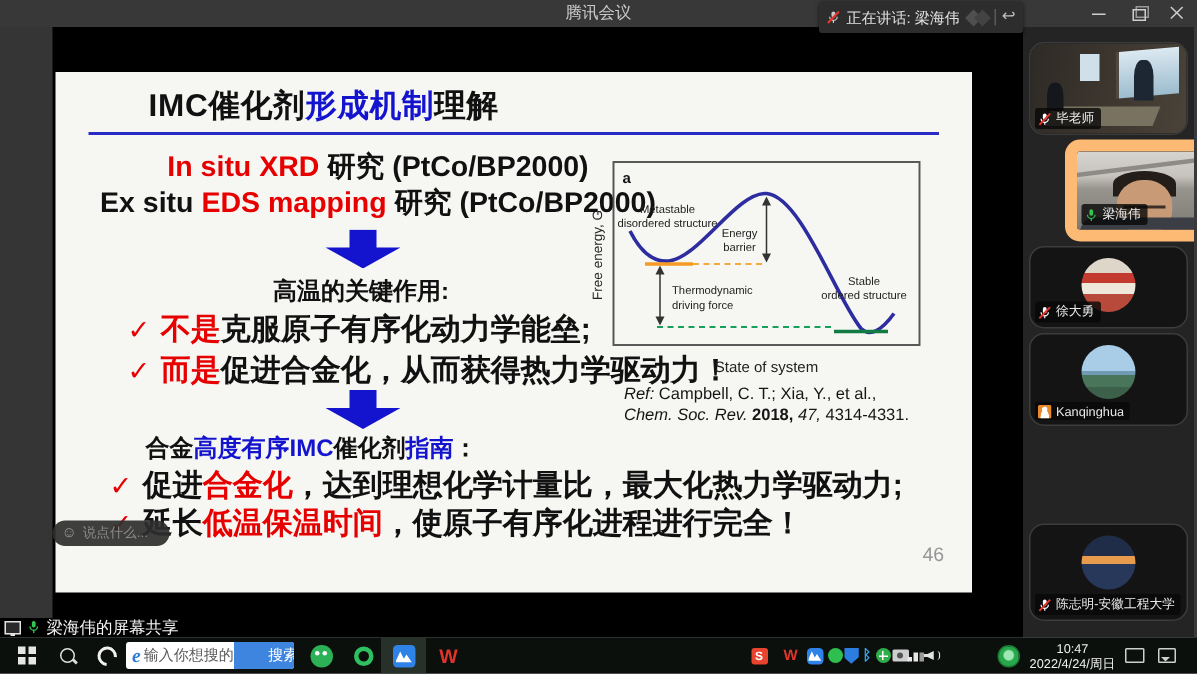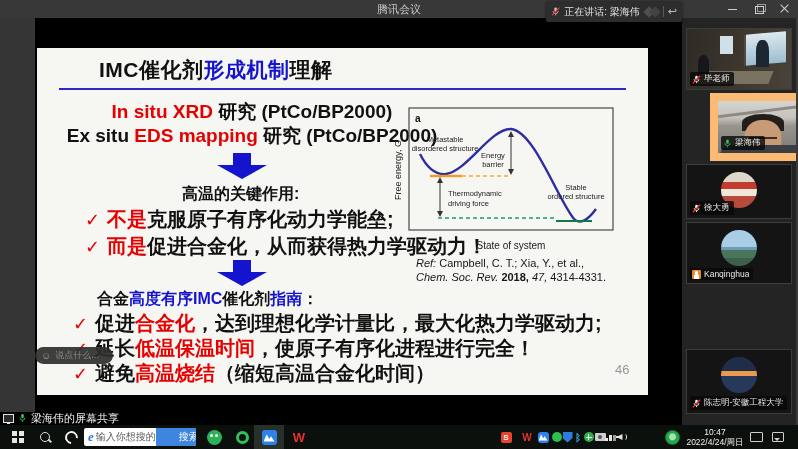--- a/index.html
+++ b/index.html
@@ -60,21 +60,21 @@
   .chart-wrap { position:absolute; left:356px; top:58px; }
   .c-sm { font-size:7.5px; fill:#222; font-family:"Liberation Sans",sans-serif; }
   .c-panel { font-size:10px; font-weight:bold; fill:#111; }
   .c-ylabel { font-size:9px; fill:#222; }
   .xlabel { position:absolute; left:372px; top:192px; width:204px; text-align:center; font-size:10px; color:#222; }
   .refs { position:absolute; left:379px; top:208px; font-size:11px; line-height:14px; color:#161616; }
   .refs .it { font-style:italic; } .refs .bd { font-weight:bold; }
   
   .sidebar { position:absolute; left:682px; top:18px; width:116px; height:407px; background:#242424; }
   .sb-scroll { position:absolute; right:0; top:0; width:2px; height:100%; background:#3a3a3a; }
-  .tile { position:absolute; left:4px; width:106px; background:#141414; border:1px solid #3c3c3c; border-radius:0; overflow:hidden; cursor:pointer; }
+  .tile { position:absolute; left:4px; width:106px; background:#141414; border:1px solid #3c3c3c; border-radius:10px; overflow:hidden; cursor:pointer; }
   .tile.active { border:8px solid #fdba74;margin-left:24px; }
   .t1 { top:10px; height:62px; } .t2 { top:75px; height:68px; } .t3 { top:146px; height:55px; }
   .t4 { top:204px; height:62px; } .t5 { top:269px; height:58px; } .t6 { top:331px; height:65px; }
   .nametag { position:absolute; left:3px; bottom:3px; background:rgba(8,8,8,.8); border-radius:2px;
     padding:1px 4px 1px 2px; display:flex; align-items:center; gap:3px; max-width:98px; }
   .nametag span { font-size:8.5px; color:#eaeaea; white-space:nowrap; overflow:hidden; }
   
   .scene-room { position:absolute; inset:0; background:linear-gradient(100deg,#2e2a25 0%,#3b352e 45%,#4a4339 100%); }
   .win-a { position:absolute; right:5px; top:4px; width:42px; height:31px; background:linear-gradient(180deg,#dce9f1,#9cbccd); transform:skewY(-5deg); border-left:2px solid #50493f; }
   .win-b { position:absolute; left:33px; top:7px; width:13px; height:18px; background:#cfe0ea; }
@@ -190,21 +190,20 @@
       <div class="sec1h">高温的关键作用:</div>
       <div class="bullet1 b1"><span class="chk">✓</span><span class="red">不是</span><span>克服原子有序化动力学能垒;</span></div>
       <div class="bullet1 b2"><span class="chk">✓</span><span class="red">而是</span><span>促进合金化，从而获得热力学驱动力！</span></div>
 
       <div class="dn-arrow arrow2"></div>
       <div class="sec2h">
         <span>合金</span><span class="blue">高度有序IMC</span><span>催化剂</span><span class="blue">指南</span><span>：</span>
       </div>
       <div class="bullet2 bb1"><span class="chk">✓</span><span>促进</span><span class="red">合金化</span><span>，达到理想化学计量比，最大化热力学驱动力;</span></div>
       <div class="bullet2 bb2"><span class="chk">✓</span><span>延长</span><span class="red">低温保温时间</span><span>，使原子有序化进程进行完全！</span></div>
-      <div class="bullet2 bb3"><span class="chk">✓</span><span>避免</span><span class="red">高温烧结</span><span>（缩短高温合金化时间）</span></div>
 
       <div class="chart-wrap">
         <svg width="226" height="130" viewBox="0 0 226 130">
           <rect x="16" y="2" width="204" height="122" fill="none" stroke="#555" stroke-width="1.3"></rect>
           <text class="c-ylabel" x="8" y="64" text-anchor="middle" transform="rotate(-90 8 64)">Free energy, G</text>
           <text class="c-panel" x="22" y="16">a</text>
           <path d="M27,48 C34,62 43,69 53,68 C74,65 98,22 118,23 C141,25 164,92 181,113 C187,119 195,114 203,103" fill="none" stroke="#2d2da0" stroke-width="2.4"></path>
           <line x1="37" y1="70" x2="69" y2="70" stroke="#f59a23" stroke-width="2.4"></line>
           <line x1="69" y1="70" x2="118" y2="70" stroke="#f5a93c" stroke-width="1.3" stroke-dasharray="4,3"></line>
           <line x1="118" y1="27" x2="118" y2="67" stroke="#333" stroke-width="1"></line>

